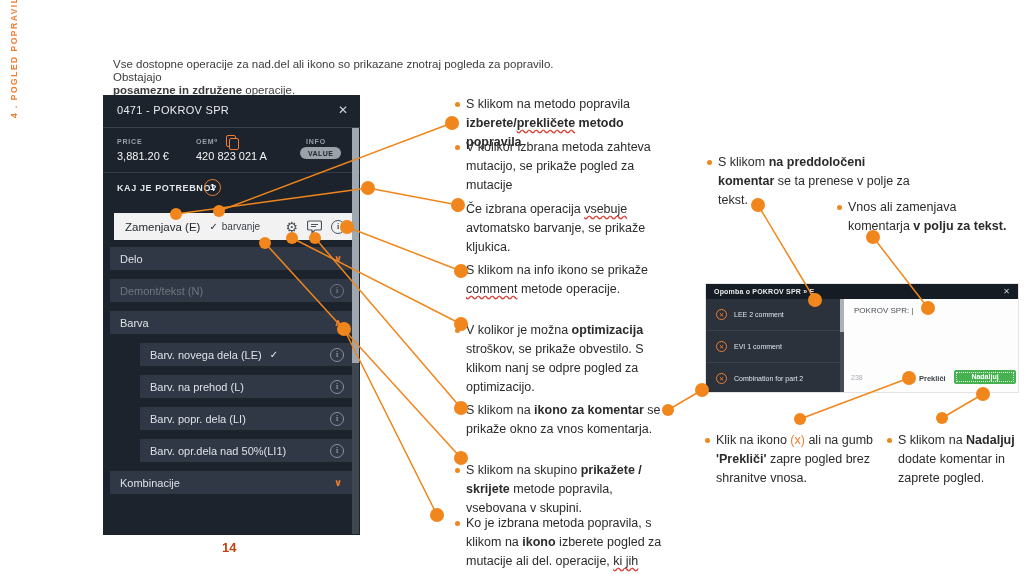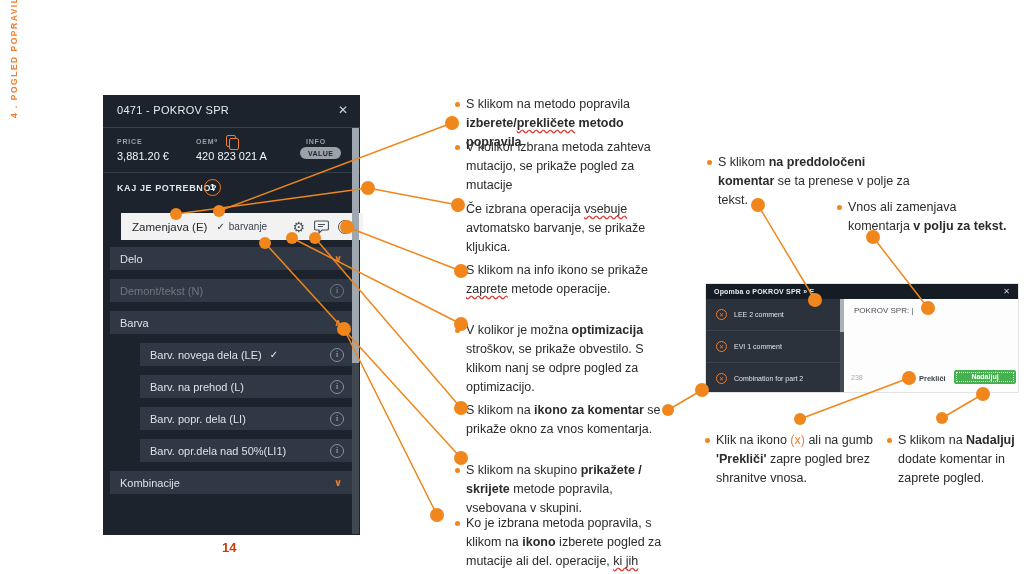--- a/index.html
+++ b/index.html
@@ -24,21 +24,21 @@
   .pinfo{position:absolute;left:0;top:33px;width:100%;height:44px;border-bottom:1px solid #343d48;}
   .lab{position:absolute;color:#97a0ab;font-size:7px;font-weight:bold;letter-spacing:.8px;}
   .val{position:absolute;color:#f2f4f6;font-size:11px;}
   .copyicon{position:absolute;width:8px;height:10px;border:1.3px solid #ED7D31;border-radius:2px;}
   .copyicon::after{content:'';position:absolute;left:1.5px;top:1.5px;width:8px;height:10px;border:1.3px solid #ED7D31;border-radius:2px;background:#1c232c;}
   .vbadge{position:absolute;background:#9aa1a9;color:#20262d;font-size:7px;font-weight:bold;
     padding:2.5px 8px;border-radius:8px;letter-spacing:.4px;}
   .quest{position:absolute;left:14px;top:88px;color:#e2e6ea;font-size:9px;font-weight:bold;letter-spacing:.6px;}
   .qcirc{position:absolute;left:101px;top:84px;width:15px;height:15px;border:1.5px solid #ED7D31;border-radius:50%;
     color:#fff;font-size:9px;font-weight:bold;text-align:center;line-height:15px;}
-  .selrow{position:absolute;left:18px;top:118px;width:242px;height:27px;background:#f2f2f3;
+  .selrow{position:absolute;left:11px;top:118px;width:242px;height:27px;background:#f2f2f3;
     display:flex;align-items:center;padding:0;}
   .selrow .slab{color:#23282e;font-size:11.5px;margin-left:11px;}
   .selrow .scheck{color:#2a3036;font-size:10px;font-weight:bold;margin-left:9px;}
   .selrow .snote{color:#3c434a;font-size:10px;margin-left:4px;}
   .gear{margin-left:auto;color:#4a525b;font-size:14px;line-height:14px;font-family:"DejaVu Sans",sans-serif;}
   .bubble{margin-left:9px;display:flex;}
   .iinfo{width:12px;height:12px;border:1.2px solid #4a525b;border-radius:50%;color:#4a525b;
     font-size:8px;font-weight:bold;text-align:center;line-height:12px;font-family:"Liberation Serif",serif;margin-left:9px;margin-right:11px;}
   .rows{position:absolute;left:7px;top:152px;width:242px;display:flex;flex-direction:column;gap:9px;}
   .prow{height:23px;background:#303845;display:flex;align-items:center;position:relative;}
@@ -79,20 +79,24 @@
     outline:1px dotted rgba(255,255,255,.85);outline-offset:-3px;}
 
   svg.overlay{position:absolute;left:0;top:0;pointer-events:none;}
 </style>
 </head>
 <body>
 
 <div class="stage">
 
   <div class="vlabel">4 . POGLED POPRAVILA</div>
+  <div class="intro">
+    <span>Vse dostopne operacije za nad.del ali ikono so prikazane znotraj pogleda za popravilo. Obstajajo</span><br>
+    <span class="b">posamezne in združene</span><span> operacije.</span>
+  </div>
 
   <div class="panel">
     <div class="phead">
       <span class="ptitle">0471 - POKROV SPR</span>
       <span class="pclose">✕</span>
     </div>
     <div class="pinfo">
       <span class="lab" style="left:14px;top:10px">PRICE</span>
       <span class="val" style="left:14px;top:22px">3,881.20 €</span>
       <span class="lab" style="left:93px;top:10px">OEM⁰</span>
@@ -157,21 +161,21 @@
     <div class="pscroll"></div>
     <div class="pthumb"></div>
   </div>
 
   <div class="pagenum">14</div>
 
   <div id="bullets-mid">
       <div class="mbul" style="left: 466px; top: 95px; width: 200px;"><span>S klikom na metodo popravila </span><span class="b">izberete/</span><span class="b sq">prekličete</span><span class="b"> metodo popravila</span></div>
       <div class="mbul" style="left: 466px; top: 138px; width: 200px;"><span>V kolikor izbrana metoda zahteva mutacijo, se prikaže pogled za mutacije</span></div>
       <div class="mbul" style="left: 466px; top: 200px; width: 200px;"><span>Če izbrana operacija </span><span class="sq">vsebuje</span><span> avtomatsko barvanje, se prikaže kljukica.</span></div>
-      <div class="mbul" style="left: 466px; top: 261px; width: 200px;"><span>S klikom na info ikono se prikaže </span><span class="sq">zaprete</span><span> metode operacije.</span></div>
+      <div class="mbul" style="left: 466px; top: 261px; width: 200px;"><span>S klikom na info ikono se prikaže </span><span class="sq">comment</span><span> metode operacije.</span></div>
       <div class="mbul" style="left: 466px; top: 321px; width: 205px;"><span>V kolikor je možna </span><span class="b">optimizacija</span><span> stroškov, se prikaže obvestilo. S klikom nanj se odpre pogled za optimizacijo.</span></div>
       <div class="mbul" style="left: 466px; top: 401px; width: 200px;"><span>S klikom na </span><span class="b">ikono za komentar</span><span> se prikaže okno za vnos komentarja.</span></div>
       <div class="mbul" style="left: 466px; top: 461px; width: 200px;"><span>S klikom na skupino </span><span class="b">prikažete / skrijete</span><span> metode popravila, vsebovana v skupini.</span></div>
       <div class="mbul" style="left: 466px; top: 514px; width: 205px;"><span>Ko je izbrana metoda popravila, s klikom na </span><span class="b">ikono</span><span> izberete pogled za mutacije ali del. operacije, </span><span class="sq">ki jih vsebuje.</span></div>
     </div>
   <div id="bullets-right">
       <div class="mbul" style="left: 718px; top: 153px; width: 200px;"><span>S klikom </span><span class="b">na preddoločeni komentar</span><span> se ta prenese v polje za tekst.</span></div>
       <div class="mbul" style="left: 848px; top: 198px; width: 172px;"><span>Vnos ali zamenjava komentarja </span><span class="b">v polju za tekst.</span></div>
       <div class="mbul" style="left: 716px; top: 431px; width: 175px;"><span>Klik na ikono </span><span class="o">(x)</span><span> ali na gumb </span><span class="b">'Prekliči'</span><span> zapre pogled brez shranitve vnosa.</span></div>
       <div class="mbul" style="left: 898px; top: 431px; width: 125px;"><span>S klikom na </span><span class="b">Nadaljuj</span><span> dodate komentar in zaprete pogled.</span></div>

